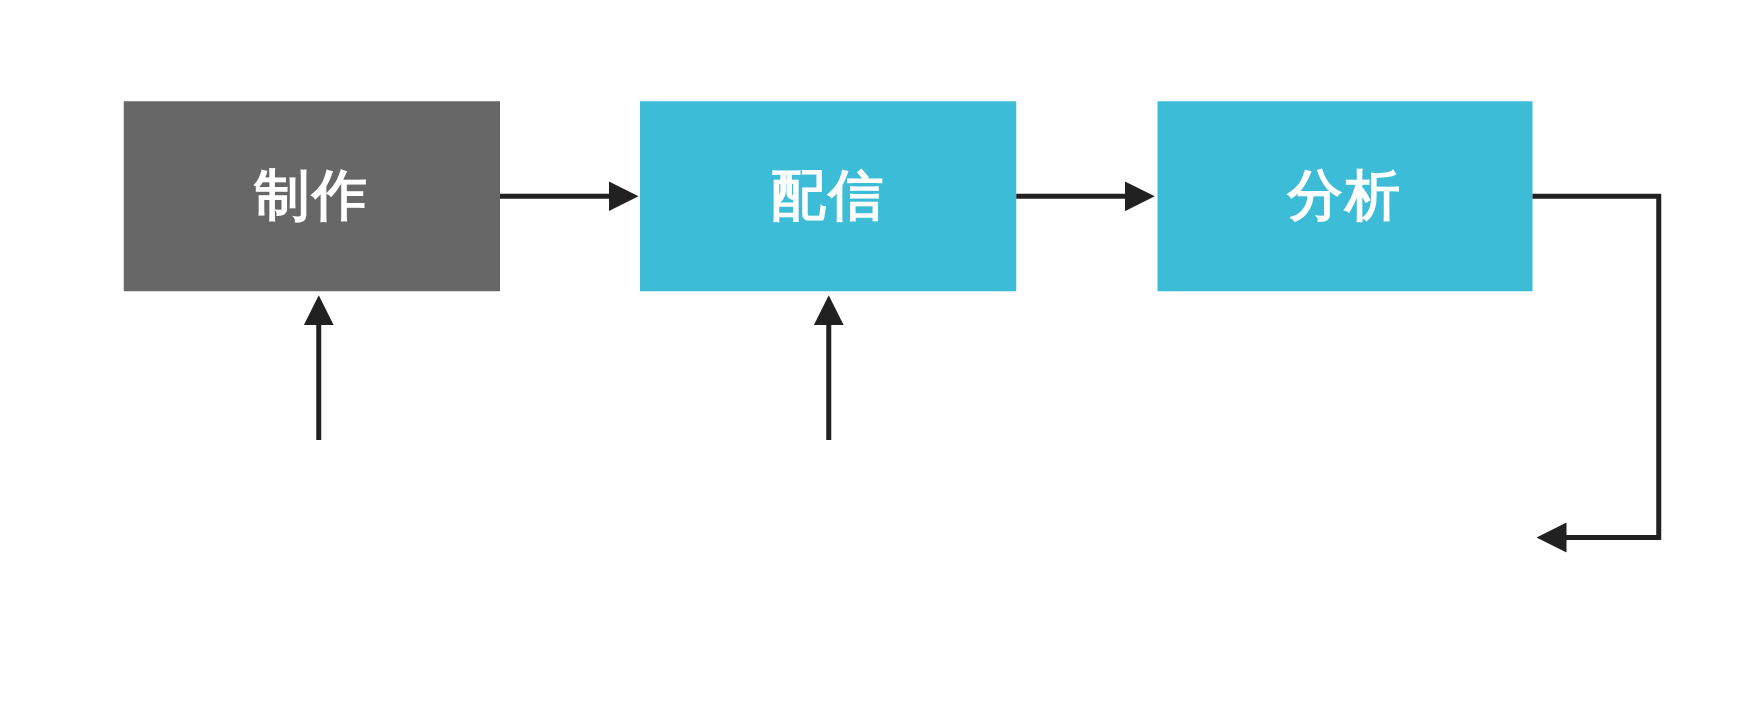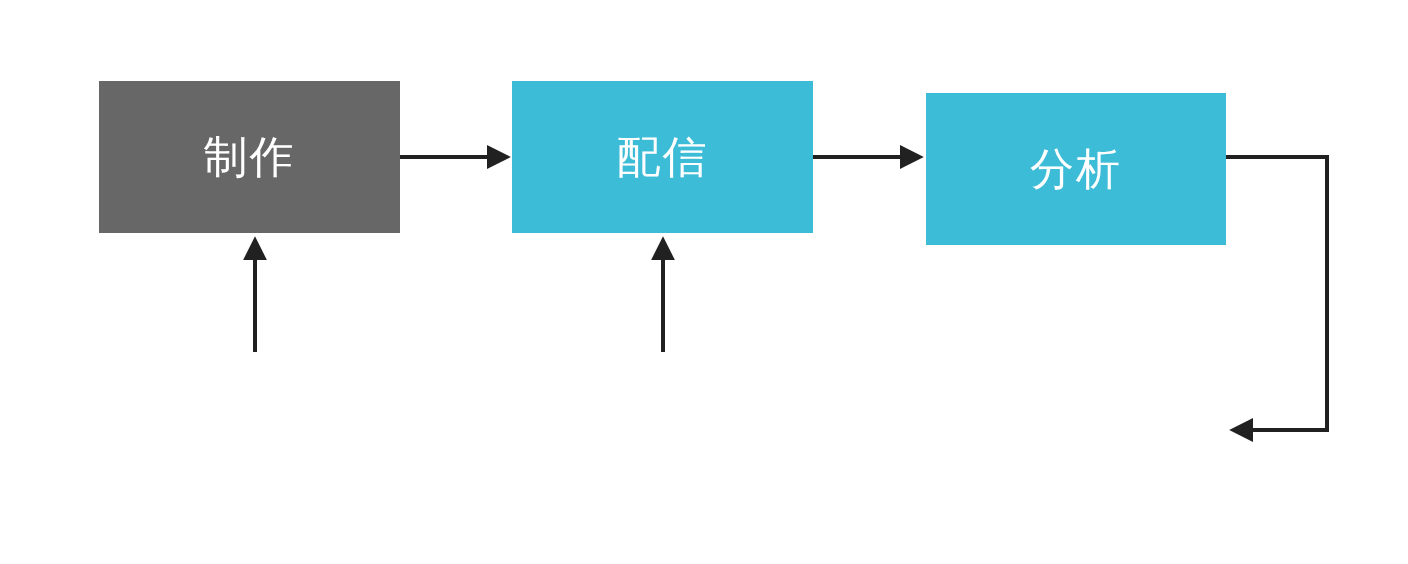--- a/index.html
+++ b/index.html
@@ -23,31 +23,31 @@
   }
   .node {
     position: absolute;
     display: flex;
     align-items: center;
     justify-content: center;
   }
   .node-label {
     color: var(--label-text);
     font-size: 44px;
-    font-weight: 400;
+    font-weight: 700;
     letter-spacing: 2px;
     line-height: 1;
     user-select: none;
   }
   .node.gray { background: var(--node-gray); }
   .node.cyan { background: var(--node-cyan); }
 
   #node-production   { left: 99px;  top: 81px;  width: 301px;  height: 152px; }
   #node-delivery     { left: 512px; top: 81px;  width: 301px;  height: 152px; }
-  #node-analysis     { left: 926px; top: 93px;  width: 300px;  height: 152px; }
+  #node-analysis     { left: 926px; top: 81px;  width: 300px;  height: 152px; }
   #node-optimization { left: 99px;  top: 353px; width: 1127px; height: 153px; }
 
   svg.edges {
     position: absolute;
     left: 0; top: 0;
     width: 1408px;
     height: 564px;
     pointer-events: none;
   }
   svg.edges .edge {

